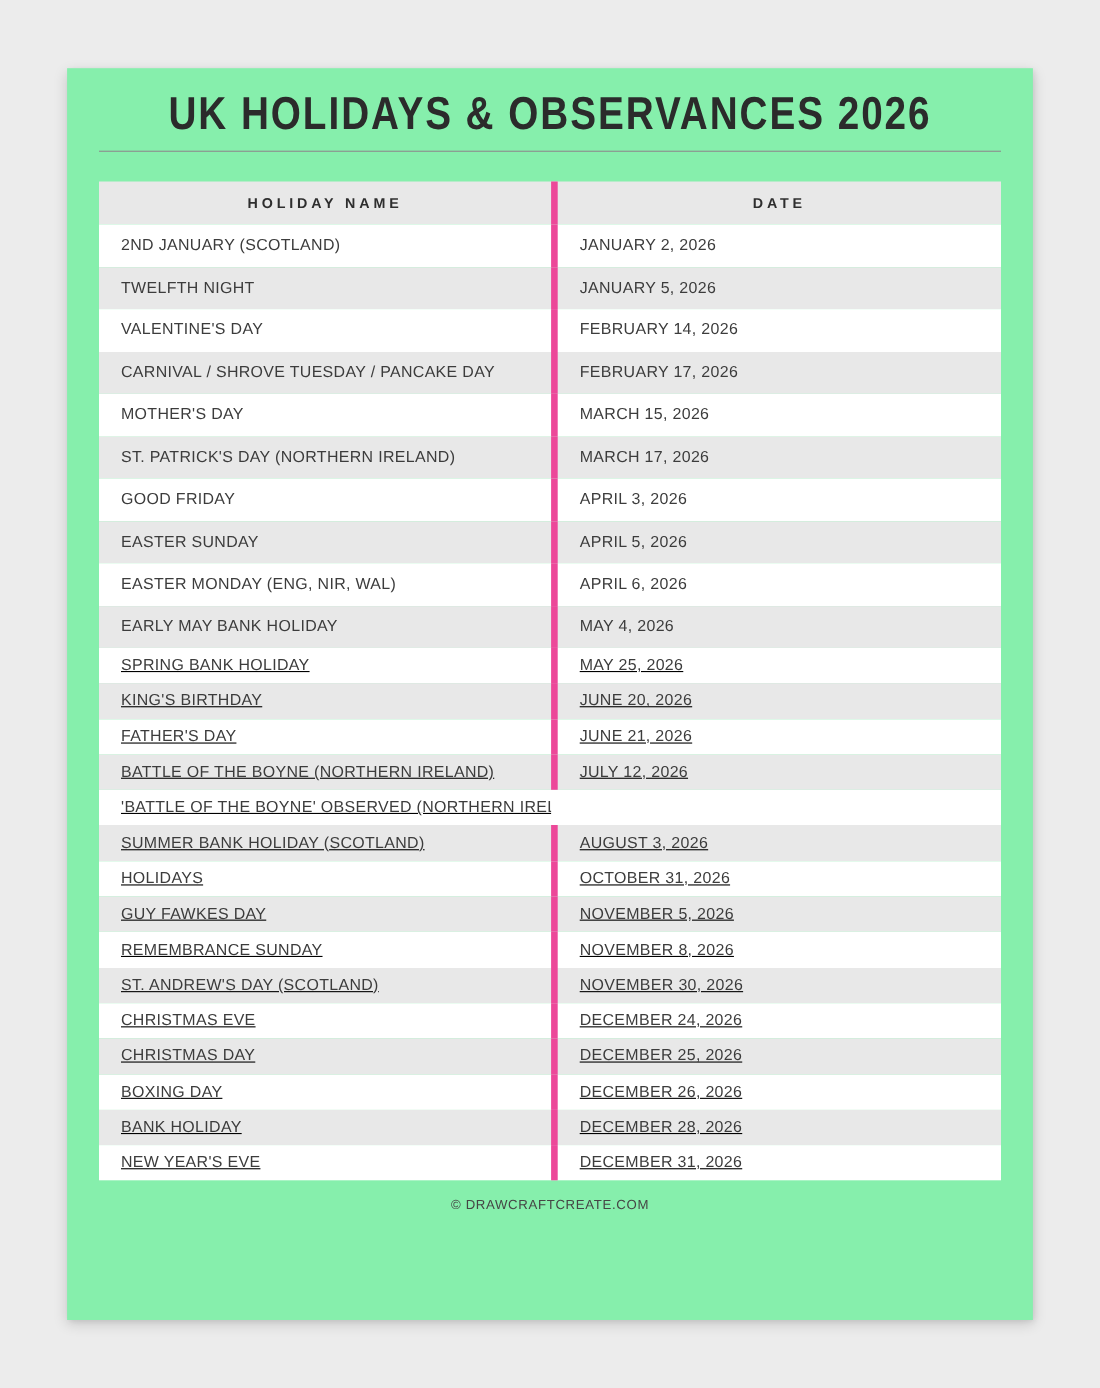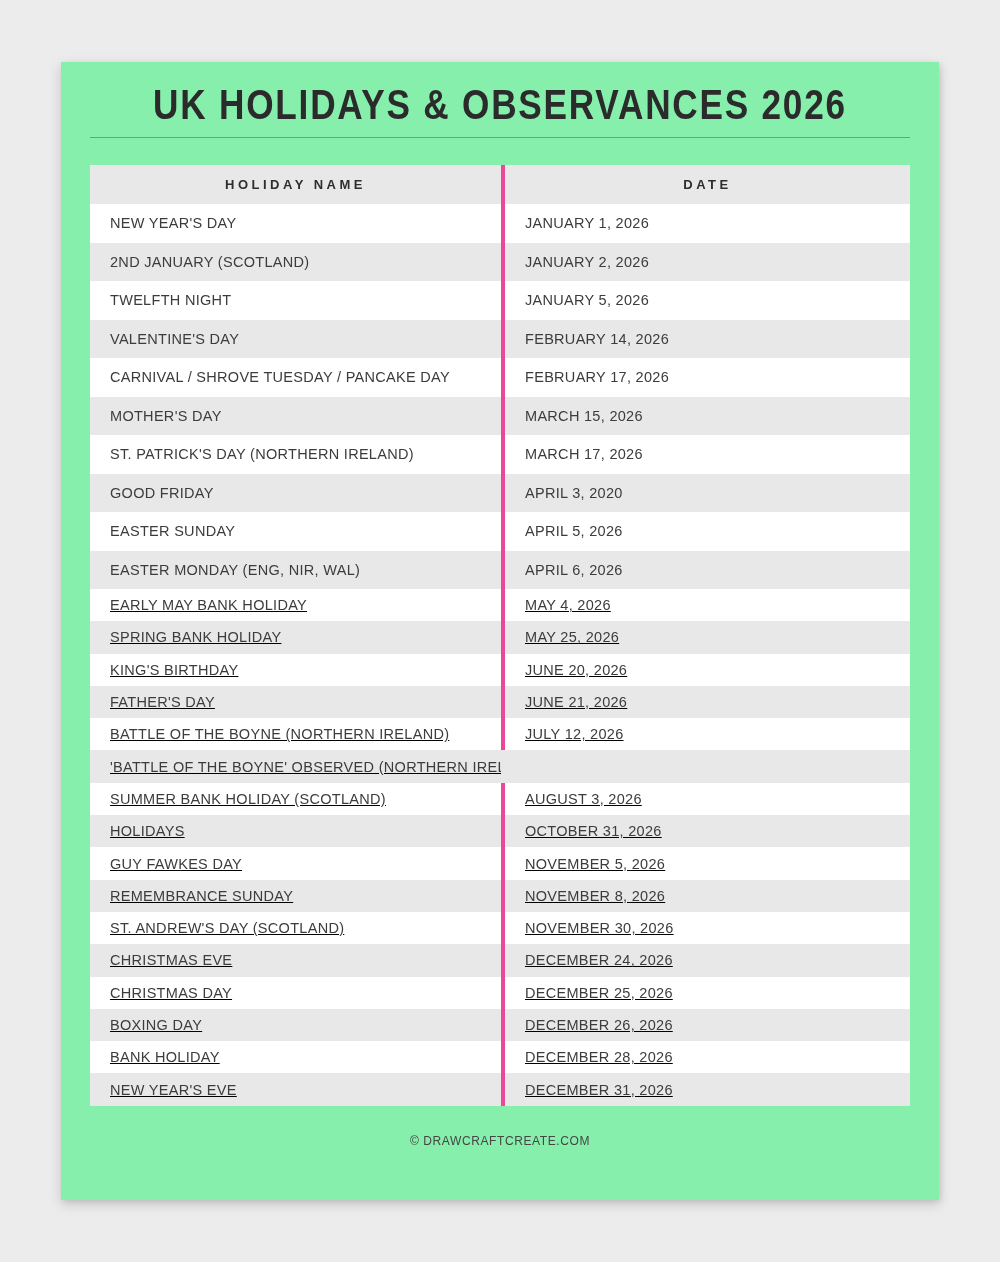--- a/index.html
+++ b/index.html
@@ -47,40 +47,40 @@
   .th {
     display: flex;
     align-items: center;
     justify-content: center;
     font-size: 13px;
     font-weight: bold;
     letter-spacing: 3.5px;
     color: #2e2e2e;
   }
   .c1 { width: 411px; }
-  .c2 { width: 409px; border-left: 4px solid #ec4899; }
+  .c2 { width: 409px; border-left: 6px solid #ec4899; }
   .row {
     display: flex;
     background: #ffffff;
   }
   .tbody .row:nth-child(even) { background: #e8e8e8; }
   .tbody .row:nth-child(-n+10) { height: 38.5px; }
   .tbody .row:nth-child(n+11) { height: 32.3px; text-decoration: underline; }
   .td {
     display: flex;
     align-items: center;
     padding-left: 20px;
     font-size: 14.5px;
     letter-spacing: 0.3px;
     color: #3c3c3c;
     white-space: nowrap;
     overflow: hidden;
   }
   .footer {
-    margin-top: 28px;
+    margin-top: 15px;
     text-align: center;
     font-size: 12px;
     letter-spacing: 0.6px;
     color: #454545;
   }
 </style>
 </head>
 <body>
 
 <div class="card">
@@ -89,24 +89,20 @@
   <div class="rule"></div>
 
   <div class="table">
     <div class="thead">
       <div class="th c1">HOLIDAY NAME</div>
       <div class="th c2">DATE</div>
     </div>
 
     <div class="tbody">
       <div class="row">
-        <div class="td c1">NEW YEAR'S DAY</div>
-        <div class="td c2">JANUARY 1, 2026</div>
-      </div>
-      <div class="row">
         <div class="td c1">2ND JANUARY (SCOTLAND)</div>
         <div class="td c2">JANUARY 2, 2026</div>
       </div>
       <div class="row">
         <div class="td c1">TWELFTH NIGHT</div>
         <div class="td c2">JANUARY 5, 2026</div>
       </div>
       <div class="row">
         <div class="td c1">VALENTINE'S DAY</div>
         <div class="td c2">FEBRUARY 14, 2026</div>
@@ -118,21 +114,21 @@
       <div class="row">
         <div class="td c1">MOTHER'S DAY</div>
         <div class="td c2">MARCH 15, 2026</div>
       </div>
       <div class="row">
         <div class="td c1">ST. PATRICK'S DAY (NORTHERN IRELAND)</div>
         <div class="td c2">MARCH 17, 2026</div>
       </div>
       <div class="row">
         <div class="td c1">GOOD FRIDAY</div>
-        <div class="td c2">APRIL 3, 2020</div>
+        <div class="td c2">APRIL 3, 2026</div>
       </div>
       <div class="row">
         <div class="td c1">EASTER SUNDAY</div>
         <div class="td c2">APRIL 5, 2026</div>
       </div>
       <div class="row">
         <div class="td c1">EASTER MONDAY (ENG, NIR, WAL)</div>
         <div class="td c2">APRIL 6, 2026</div>
       </div>
       <div class="row">

